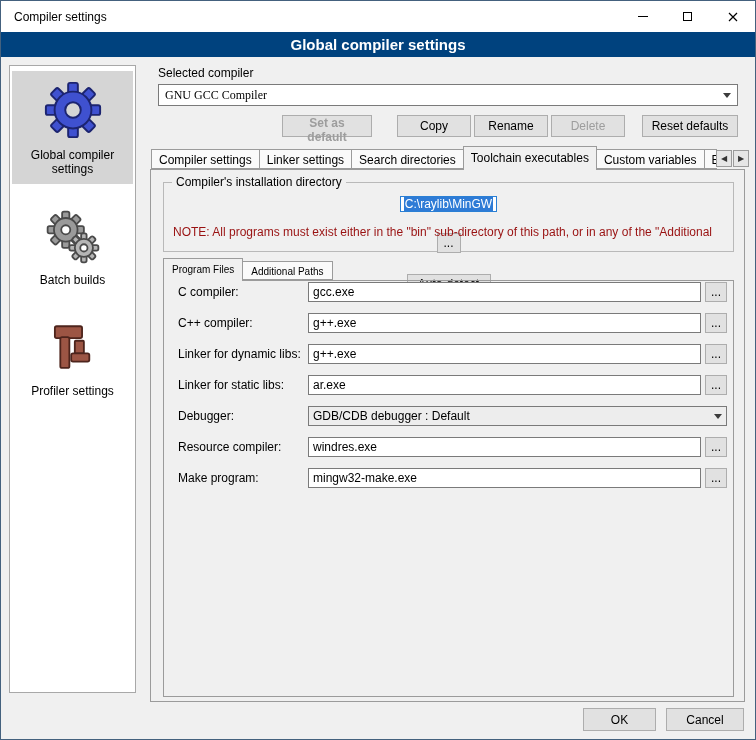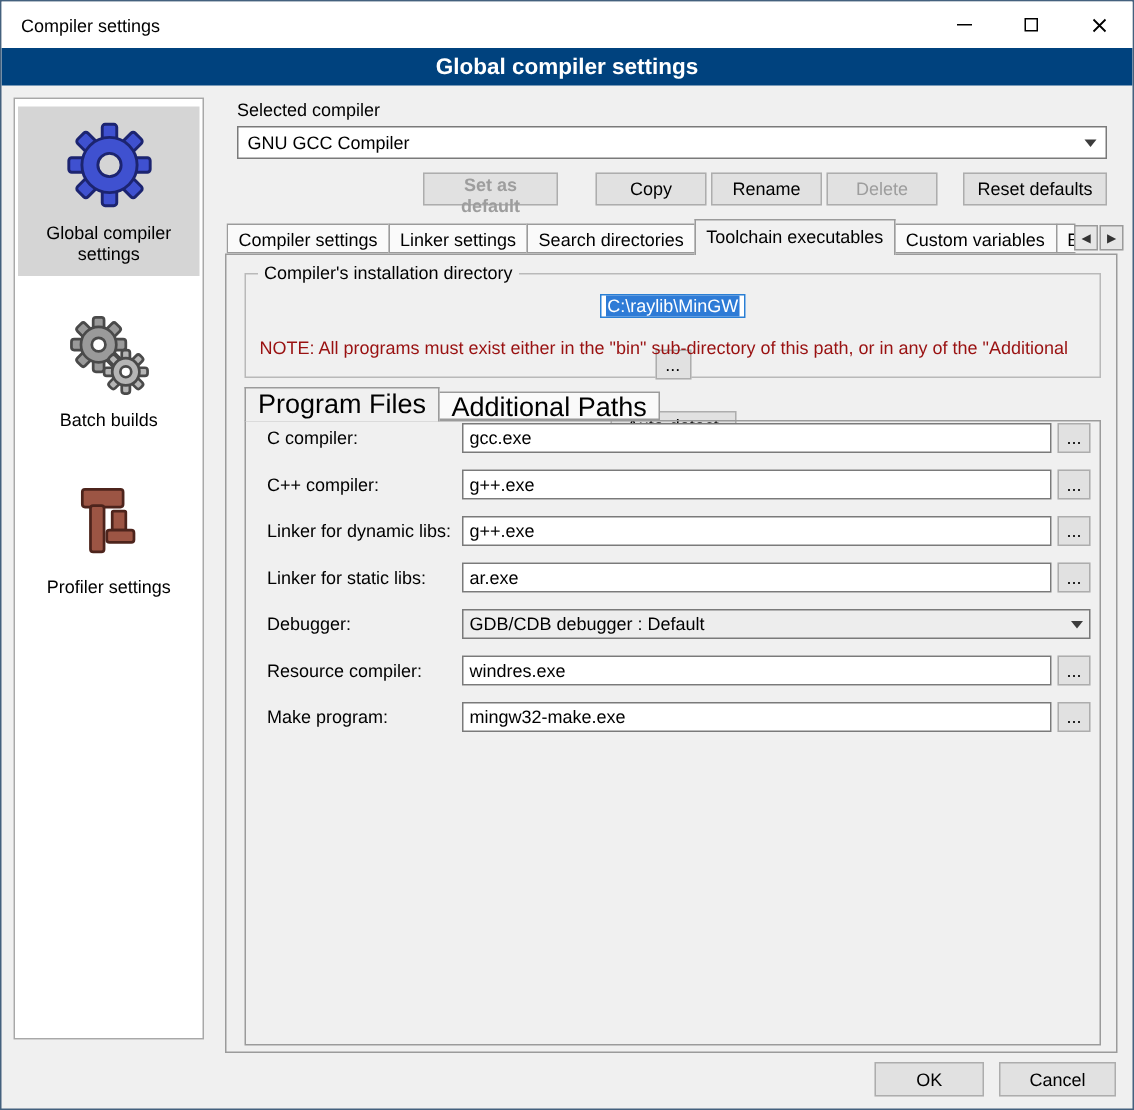--- a/index.html
+++ b/index.html
@@ -19,21 +19,21 @@
 
   
   .sidebar{position:absolute;left:8px;top:64px;width:127px;height:628px;background:#fff;border:1px solid #a8a8a8;box-sizing:border-box;padding-top:3px;}
   .side-item{margin:2px 2px 16px 2px;padding:8px 2px 8px 2px;text-align:center;font-size:12px;color:#000;cursor:default;}
   .side-item.selected{background:#d5d5d5;}
   .side-item svg{display:block;margin:0 auto 7px auto;}
 
   
   .main{position:absolute;left:145px;top:62px;width:603px;height:648px;}
   .sel-label{position:absolute;left:12px;top:3px;font-size:12px;}
-  .combo{box-sizing:border-box;background:#fff;border:1px solid #7a7a7a;display:flex;align-items:center;font-size:12px;padding:0 6px;cursor:default;}
+  .combo{box-sizing:border-box;background:#fff;border:1px solid #7a7a7a;display:flex;align-items:center;font-size:12px;padding:0 6px;cursor:default;font-family:Liberation Serif, serif;}
   .caret{margin-left:auto;width:0;height:0;border-left:4px solid transparent;border-right:4px solid transparent;border-top:5px solid #3c3c3c;}
   .main-combo{position:absolute;left:12px;top:21px;width:580px;height:22px;}
 
   .btn{height:22px;background:#e1e1e1;border:1px solid #adadad;font-size:12px;font-family:inherit;padding:0 8px;box-sizing:border-box;color:#000;}
   .btn.disabled{color:#9d9d9d;}
   .btnrow{position:absolute;left:12px;top:52px;width:580px;display:flex;gap:3px;}
   .btn-setdef{margin-left:124px;width:90px;font-weight:bold;}
   .btn-copy{margin-left:22px;width:74px;}
   .btn-rename{width:74px;}
   .btn-delete{width:74px;}
@@ -55,21 +55,21 @@
   .install-row{position:absolute;left:9px;top:13px;right:9px;display:flex;gap:21px;align-items:center;flex-direction:column;}
   .install-input{flex:1;height:20px;border:1px solid #2a7fd4;background:#fff;display:flex;align-items:center;padding:0 3px;font-size:12px;box-sizing:border-box;cursor:text;}
   .install-input .sel{background:#2e7bd6;color:#fff;padding:0 1px;}
   .sbtn{height:20px;background:#e1e1e1;border:1px solid #adadad;font-size:12px;font-family:inherit;box-sizing:border-box;padding:0;}
   .browse{width:24px;}
   .autodetect{width:84px;}
   .note{position:absolute;left:9px;top:42px;right:2px;font-size:12px;color:#991111;white-space:nowrap;overflow:hidden;}
 
   
   .subtabstrip{position:absolute;left:12px;top:88px;height:23px;display:flex;align-items:flex-end;z-index:2;}
-  .subtab{flex:0 0 auto;height:19px;line-height:19px;padding:0 8px;font-size:18px;background:#fafafa;border:1px solid #9b9b9b;margin-bottom:1px;margin-right:-1px;box-sizing:border-box;cursor:default;}
+  .subtab{flex:0 0 auto;height:19px;line-height:19px;padding:0 8px;font-size:10px;background:#fafafa;border:1px solid #9b9b9b;margin-bottom:1px;margin-right:-1px;box-sizing:border-box;cursor:default;}
   .subtab.active{height:23px;line-height:21px;margin-bottom:0;background:#f0f0f0;border-bottom:none;position:relative;z-index:3;}
   .subpanel{position:absolute;left:12px;top:110px;width:571px;height:417px;border:1px solid #9b9b9b;box-sizing:border-box;padding:1px 6px 0 14px;}
 
   .frow{display:flex;align-items:center;margin-bottom:11px;height:20px;}
   .flabel{width:130px;font-size:12px;flex:0 0 auto;}
   .ftext{flex:1;height:20px;background:#fff;border:1px solid #7a7a7a;display:flex;align-items:center;padding:0 4px;font-size:12px;box-sizing:border-box;cursor:text;}
   .fcombo{flex:1;height:20px;background:#ededed;border:1px solid #7a7a7a;display:flex;align-items:center;padding:0 4px;font-size:12px;box-sizing:border-box;cursor:default;}
   .browse2{width:22px;height:20px;margin-left:4px;flex:0 0 auto;background:#e1e1e1;border:1px solid #adadad;font-size:12px;font-family:inherit;padding:0;box-sizing:border-box;}
 
   

